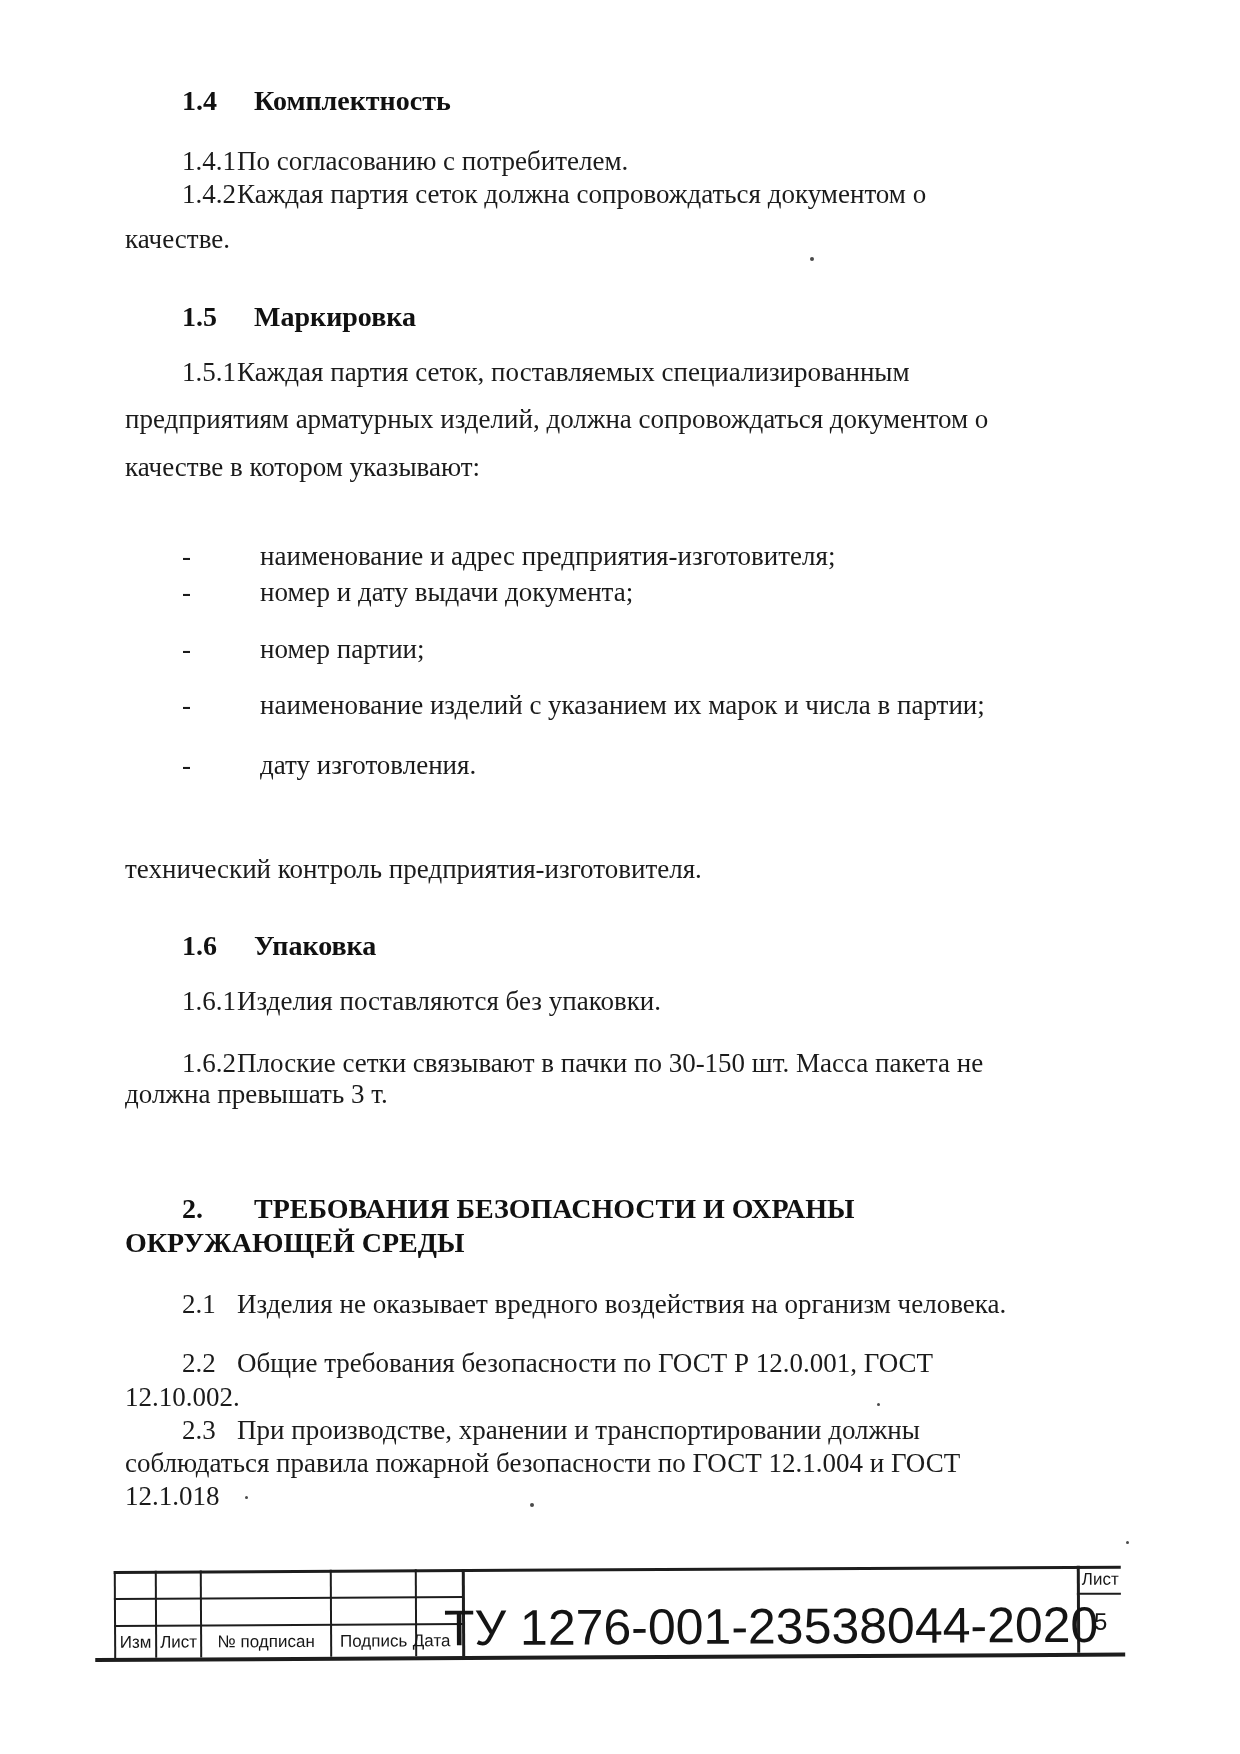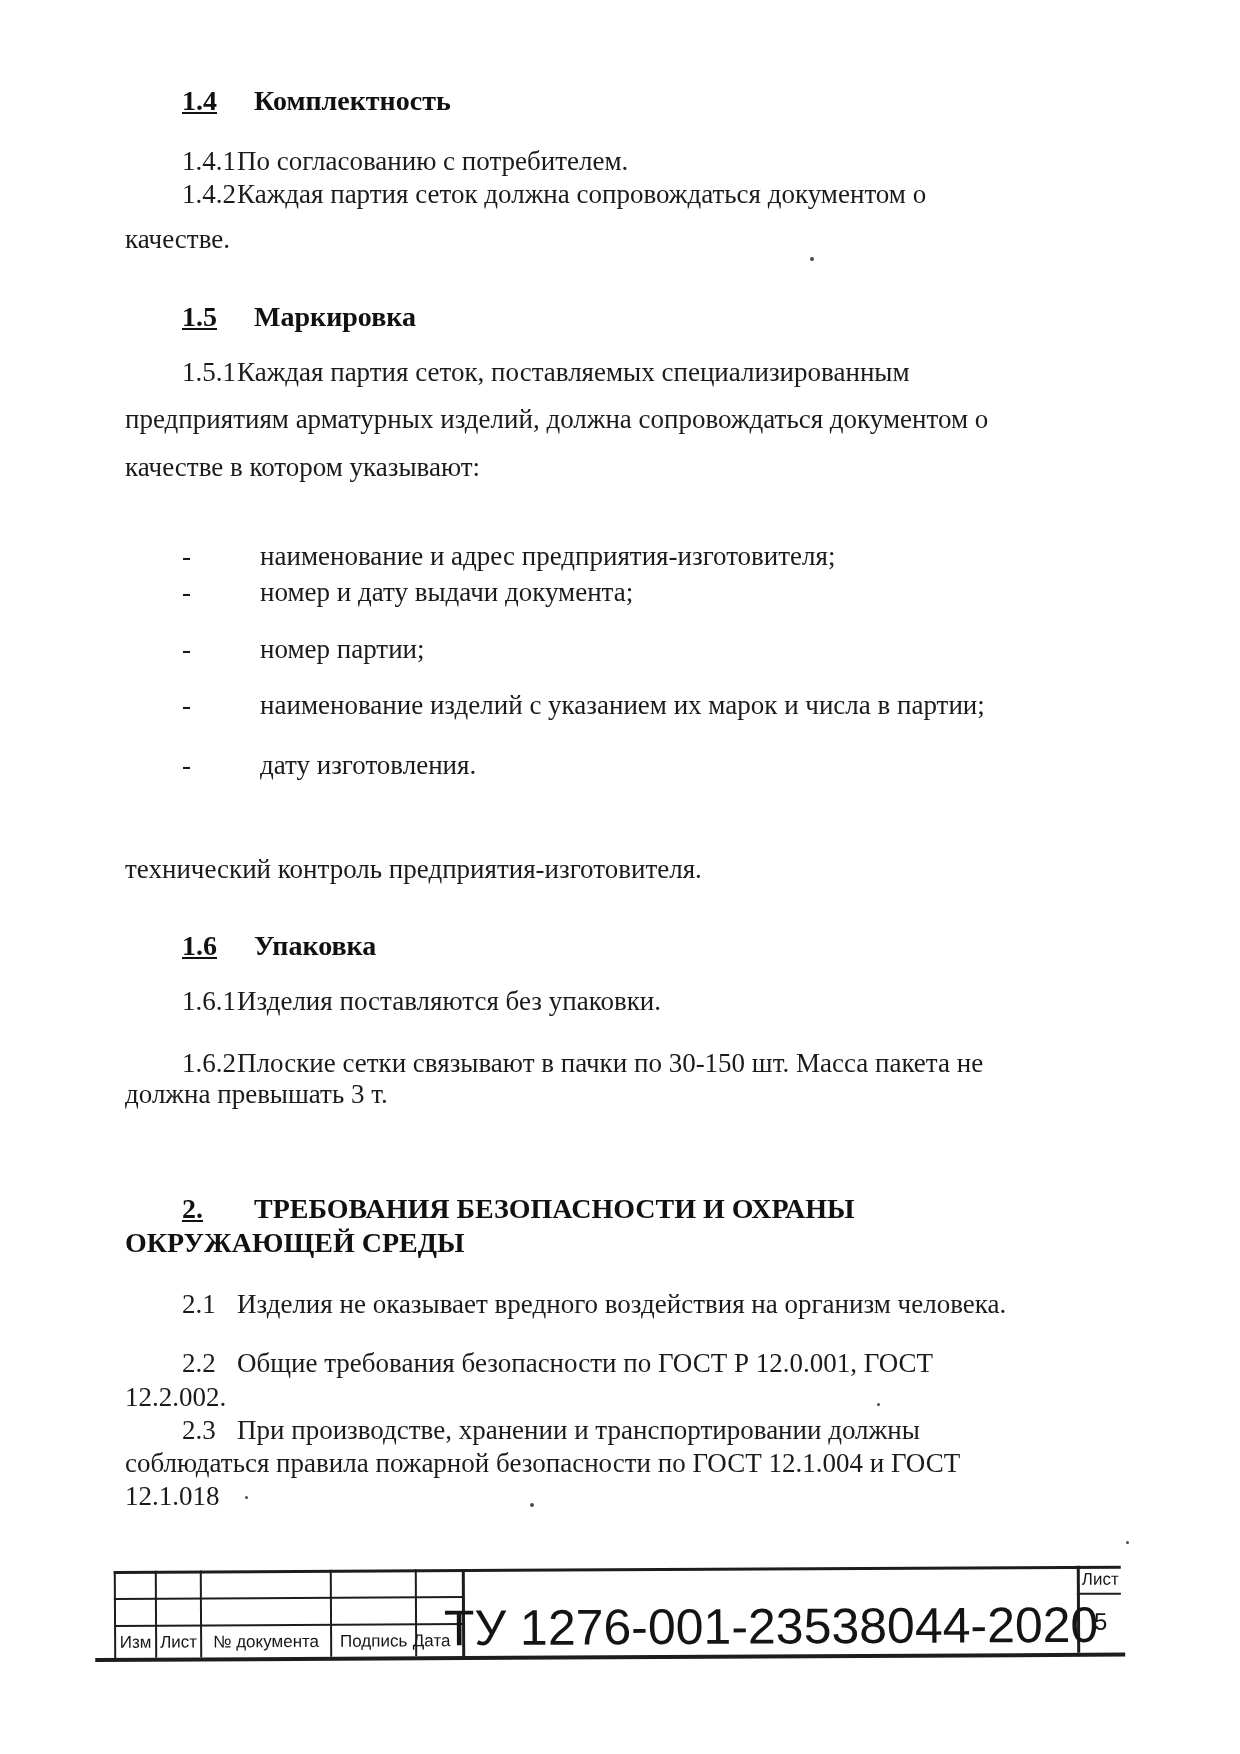--- a/index.html
+++ b/index.html
@@ -3,21 +3,21 @@
 <meta charset="utf-8">
 <style>
   html,body{margin:0;padding:0;background:#ffffff;}
   .page{
     position:relative;width:1240px;height:1754px;background:#ffffff;overflow:hidden;
     font-family:"Liberation Serif", serif;color:#1b1b1b;
   }
   .ln{position:absolute;font-size:27px;line-height:30px;white-space:pre;}
   .hd{font-weight:bold;font-size:28px;color:#111;}
   .num{display:inline-block;width:55px;}
-  .hnum{display:inline-block;width:72px;text-decoration:underline;}
+  .hnum{display:inline-block;width:72px;}
   .dash{display:inline-block;width:78px;}
   
   .tb{
     position:absolute;left:95px;top:1566px;width:1032px;height:100px;
     transform:rotate(-0.3deg);transform-origin:left center;
     font-family:"Liberation Sans", sans-serif;color:#161616;
   }
   .hl,.vl{position:absolute;background:#1d1d1d;}
   .cell{position:absolute;display:flex;align-items:center;justify-content:center;font-size:17px;white-space:nowrap;}
   .docnum{position:absolute;display:flex;align-items:center;justify-content:center;font-size:50px;white-space:nowrap;color:#141414;}
@@ -50,21 +50,21 @@
 
   <div class="ln hd" style="left:182px;top:931px"><span class="hnum">1.6</span><span>Упаковка</span></div>
   <div class="ln" style="left:182px;top:986px"><span class="num">1.6.1</span><span>Изделия поставляются без упаковки.</span></div>
   <div class="ln" style="left:182px;top:1048px"><span class="num">1.6.2</span><span>Плоские сетки связывают в пачки по 30-150 шт. Масса пакета не</span></div>
   <div class="ln" style="left:125px;top:1079px">должна превышать 3 т.</div>
 
   <div class="ln hd" style="left:182px;top:1194px"><span class="hnum">2.</span><span>ТРЕБОВАНИЯ БЕЗОПАСНОСТИ И ОХРАНЫ</span></div>
   <div class="ln hd" style="left:125px;top:1228px">ОКРУЖАЮЩЕЙ СРЕДЫ</div>
   <div class="ln" style="left:182px;top:1289px"><span class="num">2.1</span><span>Изделия не оказывает вредного воздействия на организм человека.</span></div>
   <div class="ln" style="left:182px;top:1348px"><span class="num">2.2</span><span>Общие требования безопасности по ГОСТ Р 12.0.001, ГОСТ</span></div>
-  <div class="ln" style="left:125px;top:1382px">12.2.002.</div>
+  <div class="ln" style="left:125px;top:1382px">12.10.002.</div>
   <div class="ln" style="left:182px;top:1415px"><span class="num">2.3</span><span>При производстве, хранении и транспортировании должны</span></div>
   <div class="ln" style="left:125px;top:1448px">соблюдаться правила пожарной безопасности по ГОСТ 12.1.004 и ГОСТ</div>
   <div class="ln" style="left:125px;top:1481px">12.1.018</div>
 
   <div class="speck" style="left:810px;top:257px;width:4px;height:4px"></div>
   <div class="speck" style="left:877px;top:1403px;width:3px;height:3px"></div>
   <div class="speck" style="left:530px;top:1503px;width:4px;height:4px"></div>
   <div class="speck" style="left:245px;top:1496px;width:3px;height:3px"></div>
   <div class="speck" style="left:1126px;top:1541px;width:3px;height:3px"></div>
 
@@ -79,21 +79,21 @@
     <div class="vl" style="left:19px;top:5px;width:2px;height:87px"></div>
     <div class="vl" style="left:60px;top:5px;width:2px;height:87px"></div>
     <div class="vl" style="left:105px;top:5px;width:2px;height:87px"></div>
     <div class="vl" style="left:235px;top:5px;width:2px;height:87px"></div>
     <div class="vl" style="left:320px;top:5px;width:2px;height:87px"></div>
     <div class="vl" style="left:367px;top:5px;width:3px;height:87px"></div>
     <div class="vl" style="left:982px;top:5px;width:3px;height:87px"></div>
 
     <div class="cell" style="left:21px;top:61px;width:39px;height:31px">Изм</div>
     <div class="cell" style="left:62px;top:61px;width:43px;height:31px">Лист</div>
-    <div class="cell" style="left:107px;top:61px;width:128px;height:31px">№ документа</div>
+    <div class="cell" style="left:107px;top:61px;width:128px;height:31px">№ подписан</div>
     <div class="cell" style="left:237px;top:61px;width:83px;height:31px">Подпись</div>
     <div class="cell" style="left:322px;top:61px;width:29px;height:31px">Дата</div>
 
     <div class="docnum" style="left:370px;top:38px;width:612px;height:52px">ТУ 1276-001-23538044-2020</div>
 
     <div class="sheetlbl" style="left:985px;top:7px;width:41px;height:23px">Лист</div>
     <div class="sheetnum" style="left:985px;top:36px;width:41px;height:50px">5</div>
   </div>
 
 </div>

